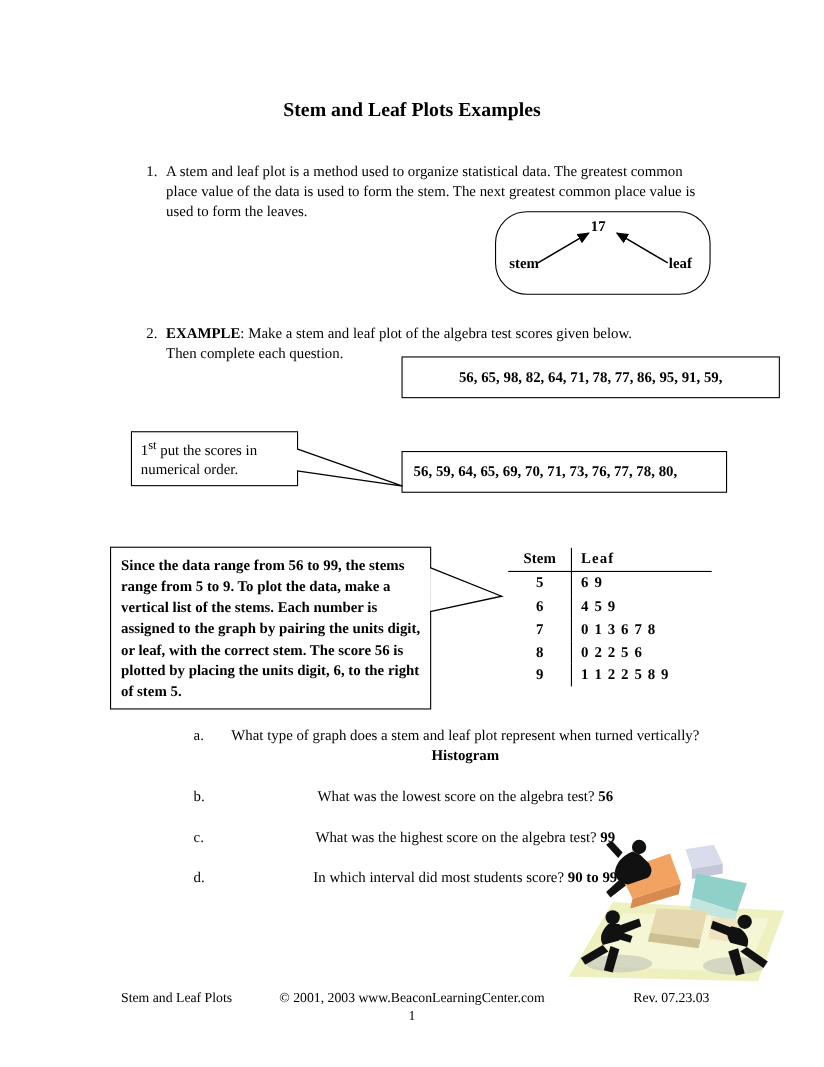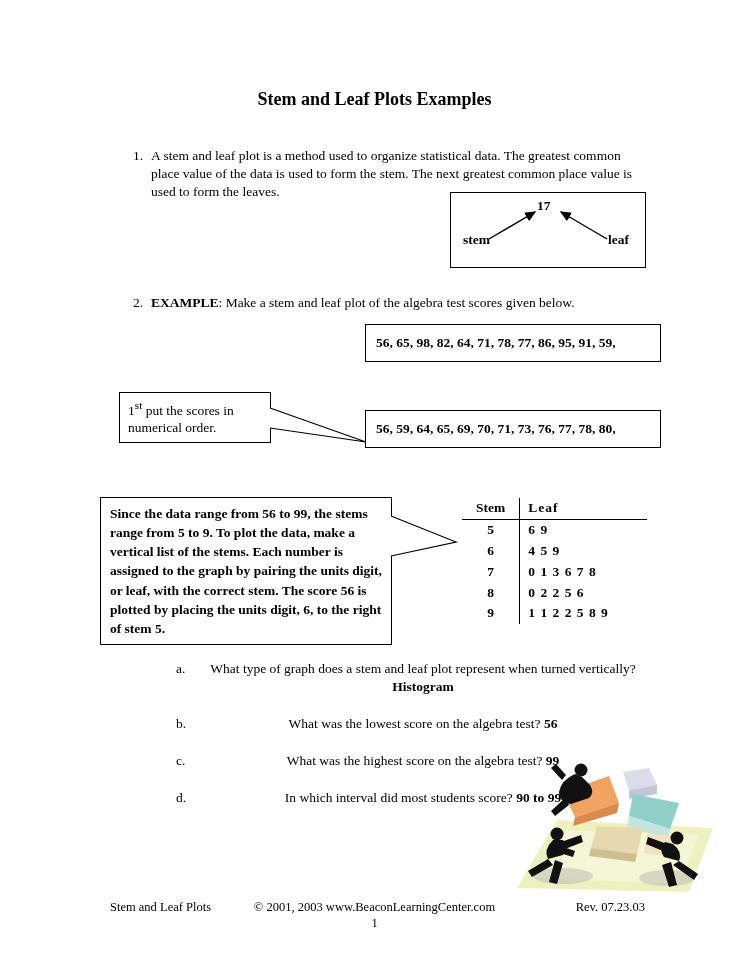--- a/index.html
+++ b/index.html
@@ -22,28 +22,28 @@
 
   #item1 { left:133px; top:147px; width:516px; }
   #item2 { left:133px; top:294px; width:530px; }
 
   .frame {
     position:absolute; border:1px solid #000; background:#fff;
     box-sizing:border-box;
   }
 
   
-  #diagram-box { left:450px; top:192px; width:196px; height:76px; }
+  #diagram-box { left:450px; top:192px; width:196px; height:76px;border-radius:29px; }
   #diagram-box .val   { position:absolute; left:86px; top:4px;  font-weight:bold; }
   #diagram-box .stemL { position:absolute; left:12px; top:38px; font-weight:bold; }
   #diagram-box .leafL { position:absolute; right:16px; top:38px; font-weight:bold; }
   #diagram-box svg { position:absolute; left:0; top:0; }
 
   
-  #box-unsorted { left:365px; top:324px; width:296px; }
+  #box-unsorted { left:365px; top:324px; width:344px;text-align:center; }
   #box-sorted   { left:365px; top:410px; width:296px; }
   .scores { font-weight:bold; padding:8px 10px; line-height:1.5; }
 
   
   #bubble { left:119px; top:392px; width:152px; padding:5px 8px; font-weight:normal; z-index:1; }
   #bubble-tail { position:absolute; left:269px; top:402px; z-index:2; }
 
   
   #expl-box { left:100px; top:497px; width:292px; padding:6px 9px; font-weight:bold; z-index:1; line-height:1.42; }
   #expl-tail { position:absolute; left:390px; top:512px; z-index:2; }
@@ -96,20 +96,21 @@
   </svg>
   <span class="val">17</span>
   <span class="stemL">stem</span>
   <span class="leafL">leaf</span>
 </div>
 
 <div class="list-item" id="item2">
   <span class="num">2.</span>
   <div class="txt">
     <div><b>EXAMPLE</b><span>: Make a stem and leaf plot of the algebra test scores given below.</span></div>
+    <div>Then complete each question.</div>
   </div>
 </div>
 
 <div class="frame scores" id="box-unsorted">
   <div>56, 65, 98, 82, 64, 71, 78, 77, 86, 95, 91, 59,</div>
 </div>
 
 <div class="frame" id="bubble">
   <div><span>1</span><sup>st</sup><span> put the scores in</span></div>
   <div>numerical order.</div>

